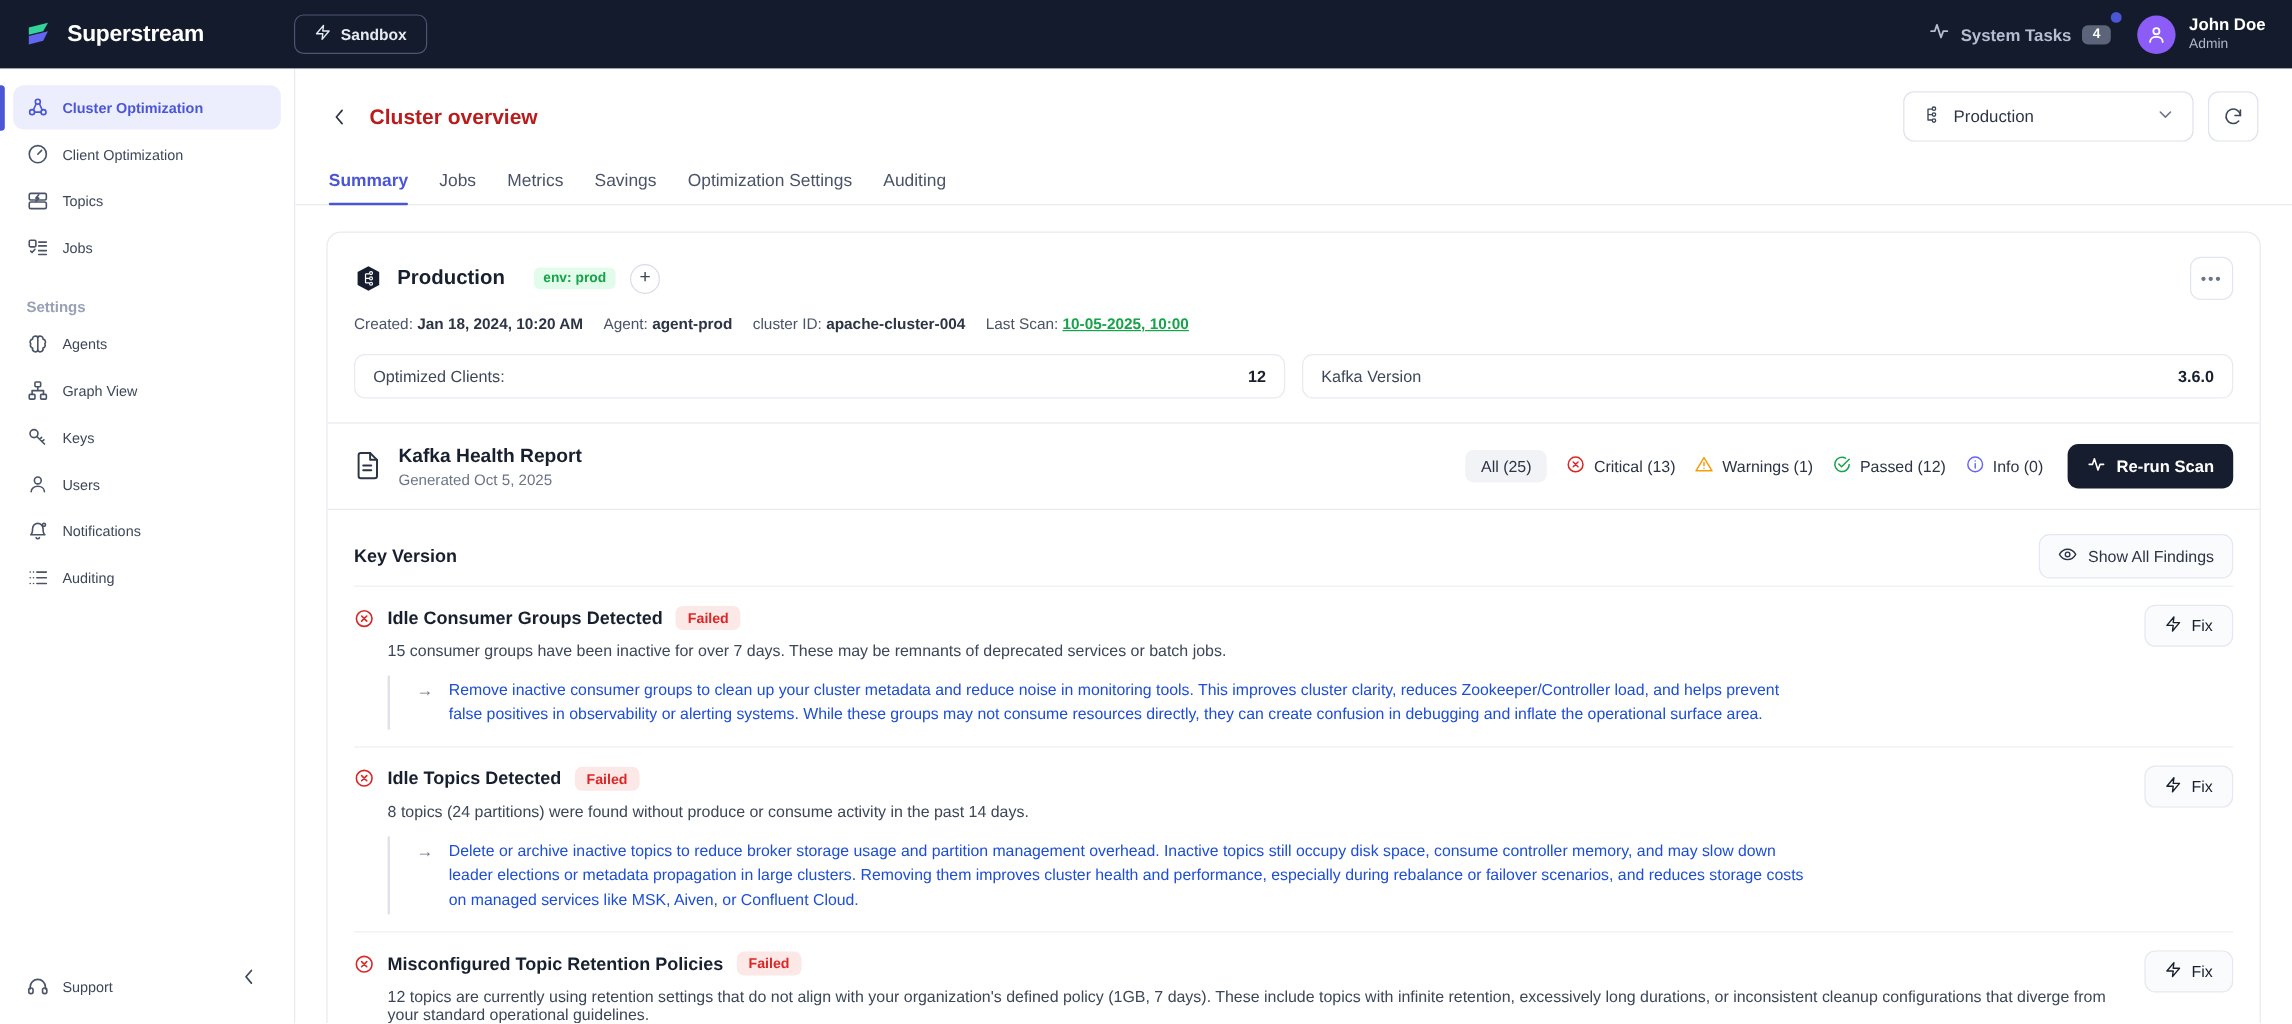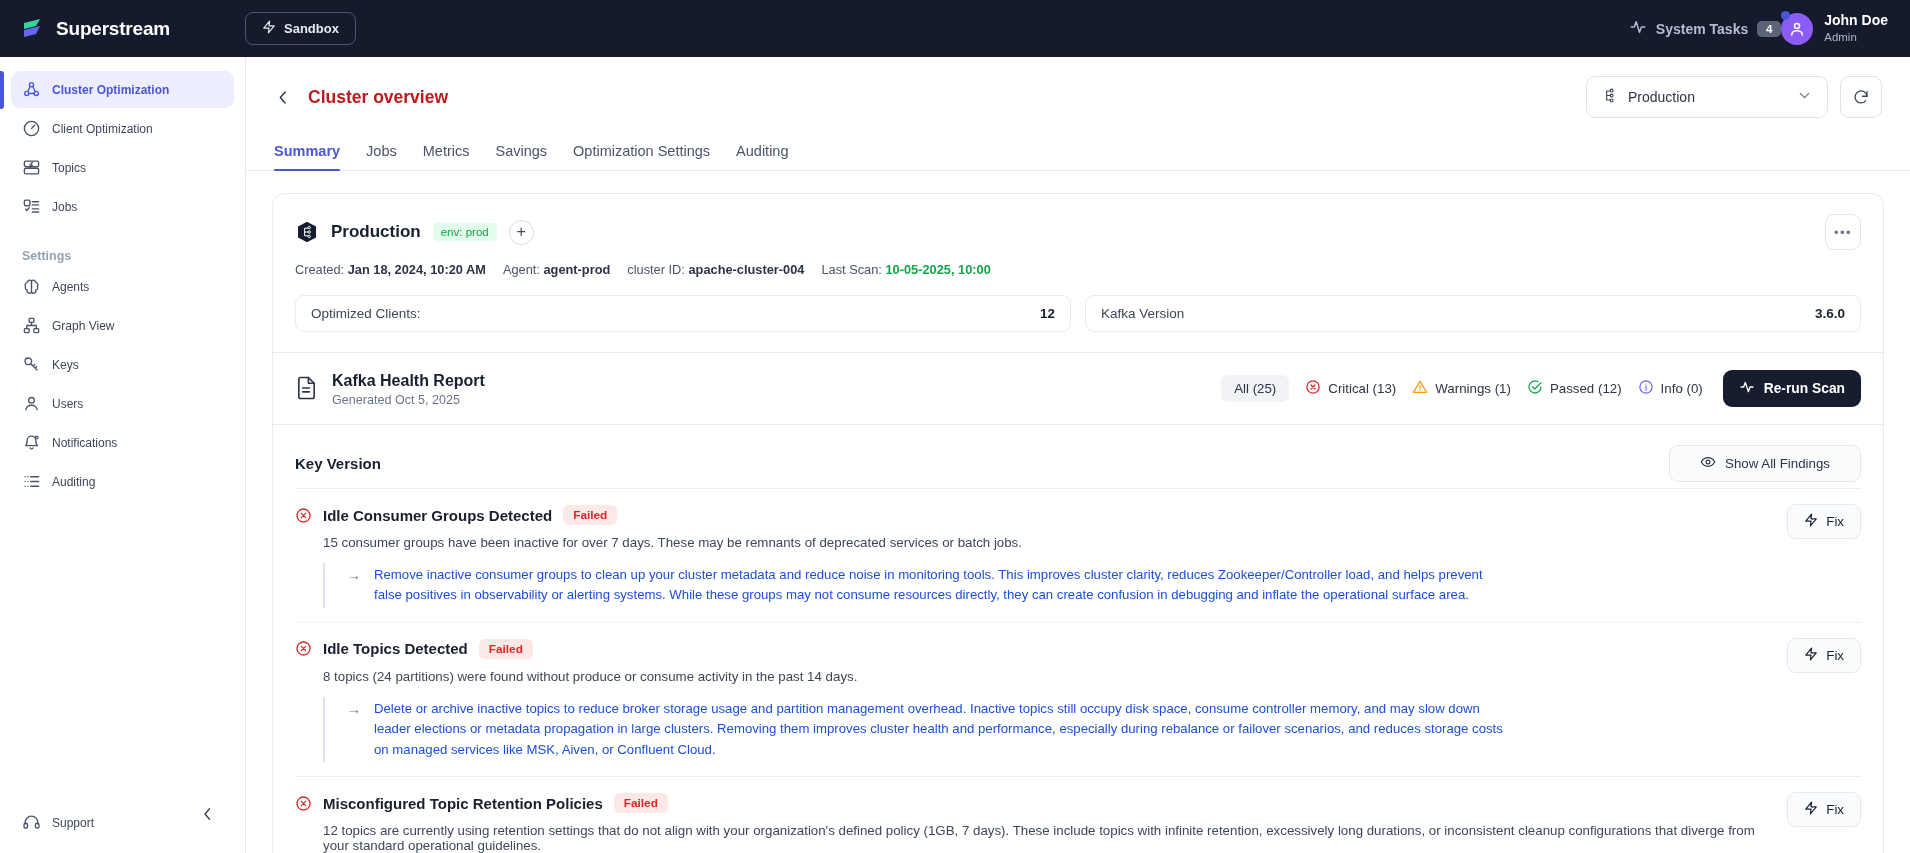--- a/index.html
+++ b/index.html
@@ -21,21 +21,21 @@
   }
   .brand { display: flex; align-items: center; gap: 10px; width: 225px; }
   .brand-mark { width: 26px; height: 26px; position: relative; }
   .brand-name { color: #fff; font-size: 19px; font-weight: 700; letter-spacing: -0.2px; }
   .sandbox-btn {
     display: flex; align-items: center; gap: 8px;
     border: 1px solid #4b5675; border-radius: 8px;
     padding: 7px 16px; color: #e8eaf2; font-size: 13px; font-weight: 600;
     background: transparent; cursor: pointer;
   }
-  .topbar-right { margin-left: auto; display: flex; align-items: center; }
+  .topbar-right { margin-left: auto; display: flex; align-items: center; gap: 22px; }
   .systasks { display: flex; align-items: center; gap: 9px; cursor: pointer; position: relative; }
   .systasks-label { color: #b5bdd1; font-size: 14px; font-weight: 600; }
   .systasks-count {
     background: #5c6479; color: #fff; font-size: 11.5px; font-weight: 700;
     border-radius: 5px; padding: 2px 8px; min-width: 24px; text-align: center;
   }
   .systasks-dot {
     position: absolute; right: -9px; top: -7px;
     width: 9px; height: 9px; border-radius: 50%; background: #4a56d6;
   }
@@ -125,41 +125,41 @@
   .scroll-area { flex: 1; overflow: hidden; padding: 22px 26px 0 26px; }
 
   .card {
     border: 1px solid #e8eaef; border-radius: 12px; background: #fff;
     padding: 20px 22px 0 22px;
   }
   .cluster-row { display: flex; align-items: center; gap: 12px; }
   .cluster-ico { width: 24px; height: 24px; flex: none; }
   .cluster-name { font-size: 17px; font-weight: 700; color: #18202f; }
   .env-badge {
-    background: #e3fbeb; color: #16a34a; font-size: 11.5px; font-weight: 400;
-    border-radius: 5px; padding: 3px 8px;
+    background: #e3fbeb; color: #16a34a; font-size: 11.5px; font-weight: 700;
+    border-radius: 5px; padding: 3px 8px; margin-left: 12px;
   }
   .add-btn {
     width: 25px; height: 25px; border: 1px solid #d8dcea; border-radius: 50%;
     display: flex; align-items: center; justify-content: center;
     cursor: pointer; color: #3d4759; font-size: 16px; line-height: 1;
     background: #fff;
   }
   .more-btn {
     margin-left: auto; width: 36px; height: 36px;
     border: 1px solid #e1e5ef; border-radius: 9px;
     display: flex; align-items: center; justify-content: center;
     cursor: pointer; color: #6b7488; letter-spacing: 1.5px; font-size: 13px;
   }
   .meta-row {
     display: flex; gap: 17px; margin-top: 12px;
     font-size: 12.8px; color: #4a5368; flex-wrap: wrap;
   }
   .meta-item b { font-weight: 600; color: #2c3446; }
-  .meta-green { color: #16a34a; font-weight: 600; }
+  .meta-green { color: #16a34a; font-weight: 600; text-decoration: underline; }
 
   .stat-row { display: flex; gap: 14px; margin-top: 18px; padding-bottom: 20px; }
   .stat-box {
     flex: 1; border: 1px solid #e8eaef; border-radius: 9px;
     display: flex; align-items: center; justify-content: space-between;
     padding: 10px 15px; font-size: 13.5px; color: #3d4759;
   }
   .stat-box .val { font-weight: 700; color: #18202f; }
 
   .hr { height: 1px; background: #e8eaef; margin: 0 -22px; }
@@ -179,21 +179,21 @@
     background: #161d2e; color: #fff; border-radius: 9px;
     padding: 9px 16px; font-size: 13.8px; font-weight: 700;
     cursor: pointer; margin-left: 4px; border: none;
   }
 
   .findings-head { display: flex; align-items: center; padding: 20px 0 6px; }
   .findings-title { font-size: 15px; font-weight: 700; color: #18202f; }
   .show-all-btn {
     margin-left: auto; display: flex; align-items: center; gap: 9px;
     border: 1px solid #e5e8f0; background: #fafbfd; border-radius: 9px;
-    padding: 8px 30px; font-size: 13.3px; color: #2c3446; cursor: pointer; font-weight: 500;
+    padding: 8px 15px; font-size: 13.3px; color: #2c3446; cursor: pointer; font-weight: 500;
   }
 
   .finding { display: flex; padding: 16px 0 14px; border-top: 1px solid #edeff4; }
   .finding:first-of-type { border-top: none; }
   .finding-body { flex: 1; min-width: 0; }
   .finding-head { display: flex; align-items: center; gap: 11px; }
   .fail-ico { width: 17px; height: 17px; flex: none; }
   .finding-name { font-size: 15px; font-weight: 700; color: #18202f; }
   .failed-badge {
     background: #fde8e8; color: #dc2626; font-size: 11.8px; font-weight: 600;

